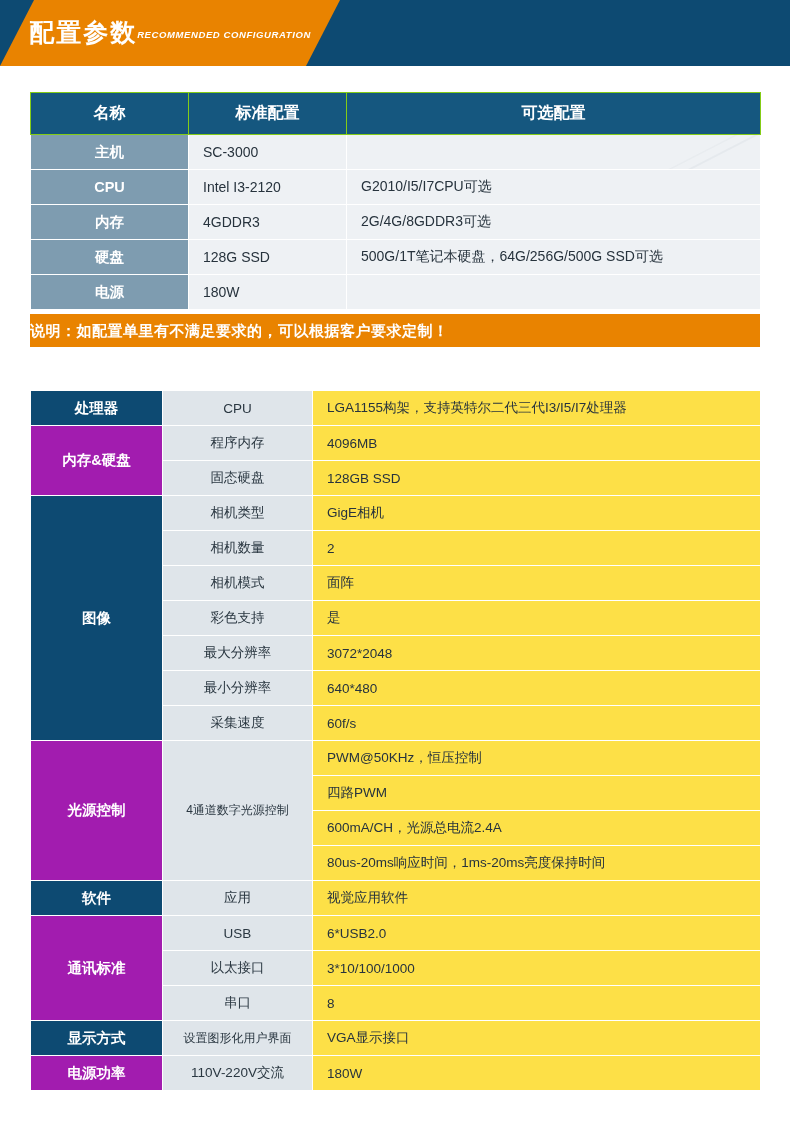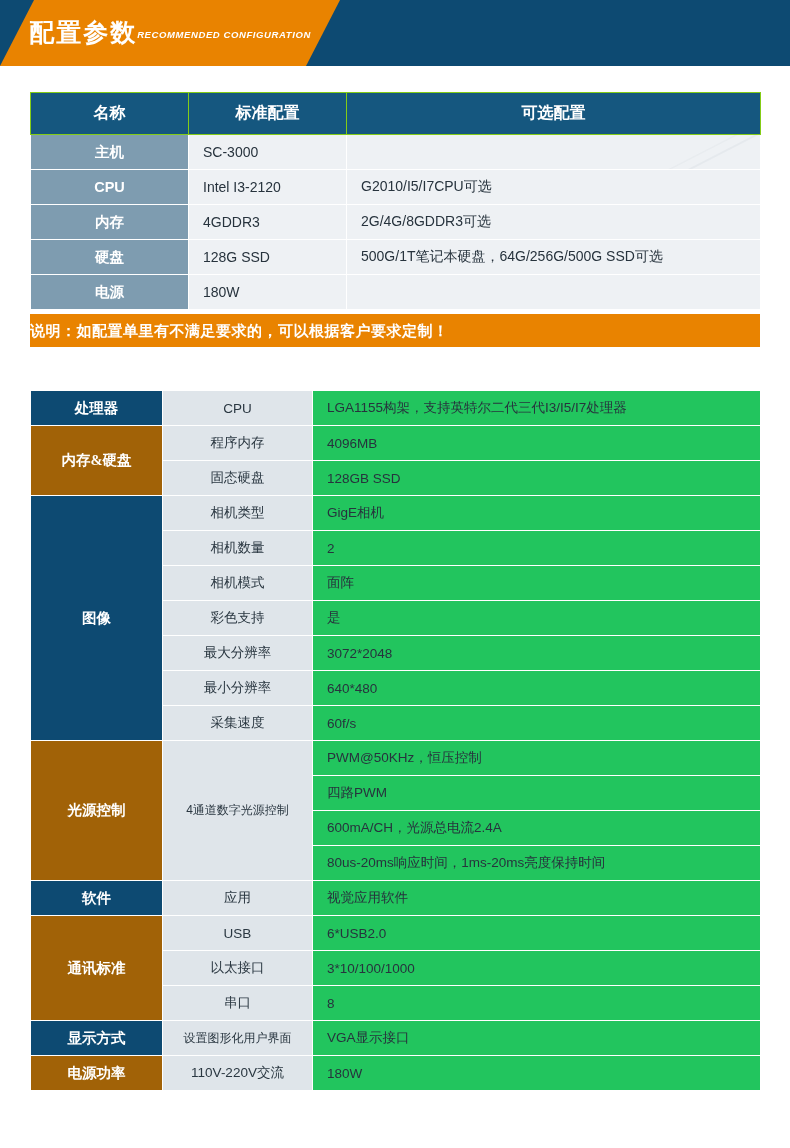--- a/index.html
+++ b/index.html
@@ -158,35 +158,34 @@
 
   td.grp {
     background: #0d4a72;
     color: #ffffff;
     font-weight: bold;
     font-size: 14.5px;
     text-align: center;
     vertical-align: middle;
   }
   td.grp.alt {
-    background: #a16207;
-    font-family: Liberation Serif, serif;
+    background: #a21caf;
   }
   td.sub {
     background: #dfe5ea;
     color: #2a3741;
     text-align: center;
     vertical-align: middle;
     height: 35px;
   }
   td.sub.left {
     font-size: 12px;
   }
   td.v {
-    background: #22c55e;
+    background: #fde047;
     color: #27333d;
     padding-left: 14px;
     height: 35px;
     vertical-align: middle;
   }
   .bottom-space { height: 22px; }
 </style>
 </head>
 <body>
 

